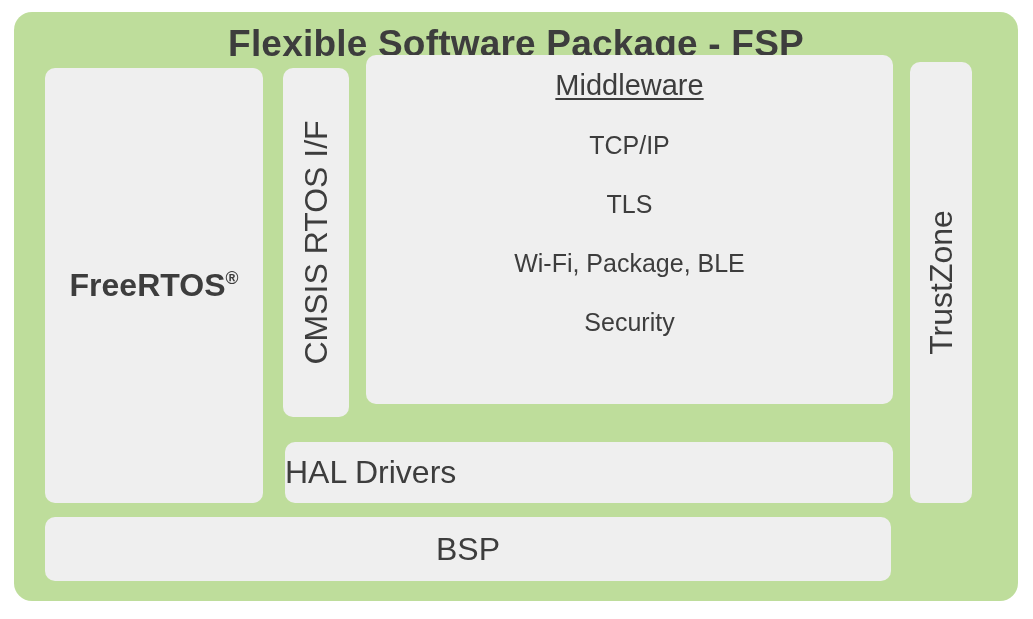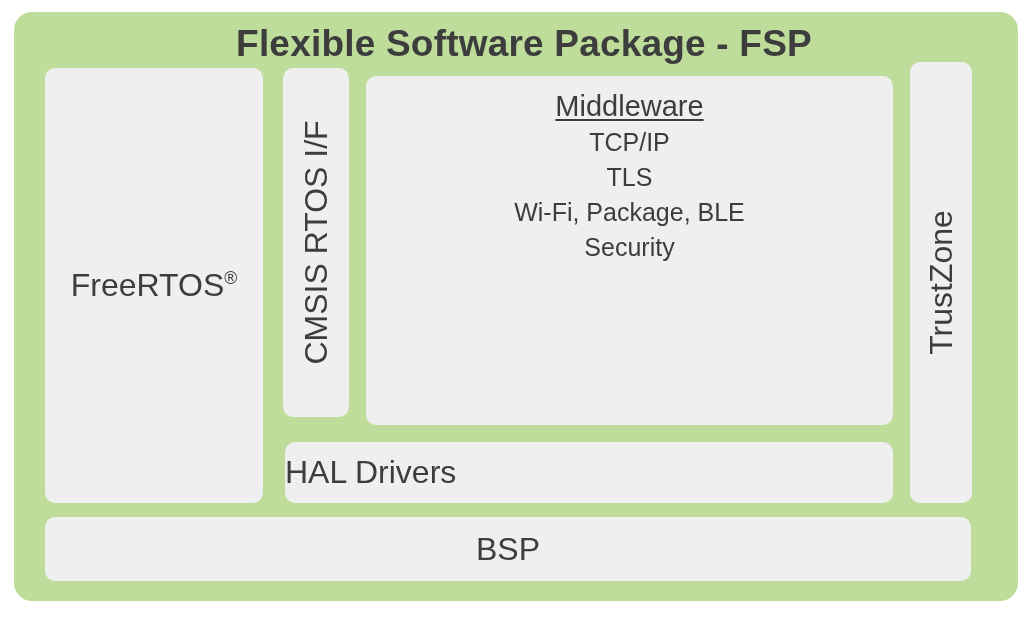--- a/index.html
+++ b/index.html
@@ -37,21 +37,20 @@
     left: 0;
     top: 10px;
     width: 100%;
     text-align: center;
     font-size: 37px;
     font-weight: bold;
     color: #3d3d3d;
     letter-spacing: 0.2px;
     line-height: 44px;
     white-space: nowrap;
-    padding-left: 8px;
   }
 
   
   .panel {
     position: absolute;
     background: #efefef;
     border-radius: 10px;
     box-sizing: border-box;
     color: #3d3d3d;
   }
@@ -63,20 +62,21 @@
     width: 218px;
     height: 435px;
     display: flex;
     align-items: center;
     justify-content: center;
   }
   .freertos-label {
     font-size: 32px;
     color: #3d3d3d;
     white-space: nowrap;
+    font-weight: bold;
   }
   .freertos-label sup {
     font-size: 0.55em;
     vertical-align: super;
     line-height: 0;
   }
 
   
   .cmsis-box {
     left: 283px;
@@ -91,21 +91,21 @@
   .cmsis-label {
     transform: rotate(-90deg);
     white-space: nowrap;
     font-size: 32px;
     color: #3d3d3d;
   }
 
   
   .middleware-box {
     left: 366px;
-    top: 76px;
+    top: 55px;
     width: 527px;
     height: 349px;
     padding-top: 13px;
     display: flex;
     flex-direction: column;
     align-items: center;
   }
   .middleware-heading {
     font-size: 29px;
     text-decoration: underline;
@@ -118,20 +118,21 @@
     list-style: none;
     margin: 0;
     padding: 0;
     text-align: center;
   }
   .middleware-list li {
     font-size: 25px;
     line-height: 35px;
     color: #3d3d3d;
     white-space: nowrap;
+    margin-top: 24px;
   }
 
   
   .trustzone-box {
     left: 910px;
     top: 62px;
     width: 62px;
     height: 441px;
     display: flex;
     align-items: center;
@@ -157,21 +158,21 @@
   }
   .hal-label {
     font-size: 32px;
     color: #3d3d3d;
   }
 
   
   .bsp-box {
     left: 45px;
     top: 517px;
-    width: 926px;
+    width: 846px;
     height: 64px;
     display: flex;
     align-items: center;
     justify-content: center;
   }
   .bsp-label {
     font-size: 32px;
     color: #3d3d3d;
   }
 </style>

